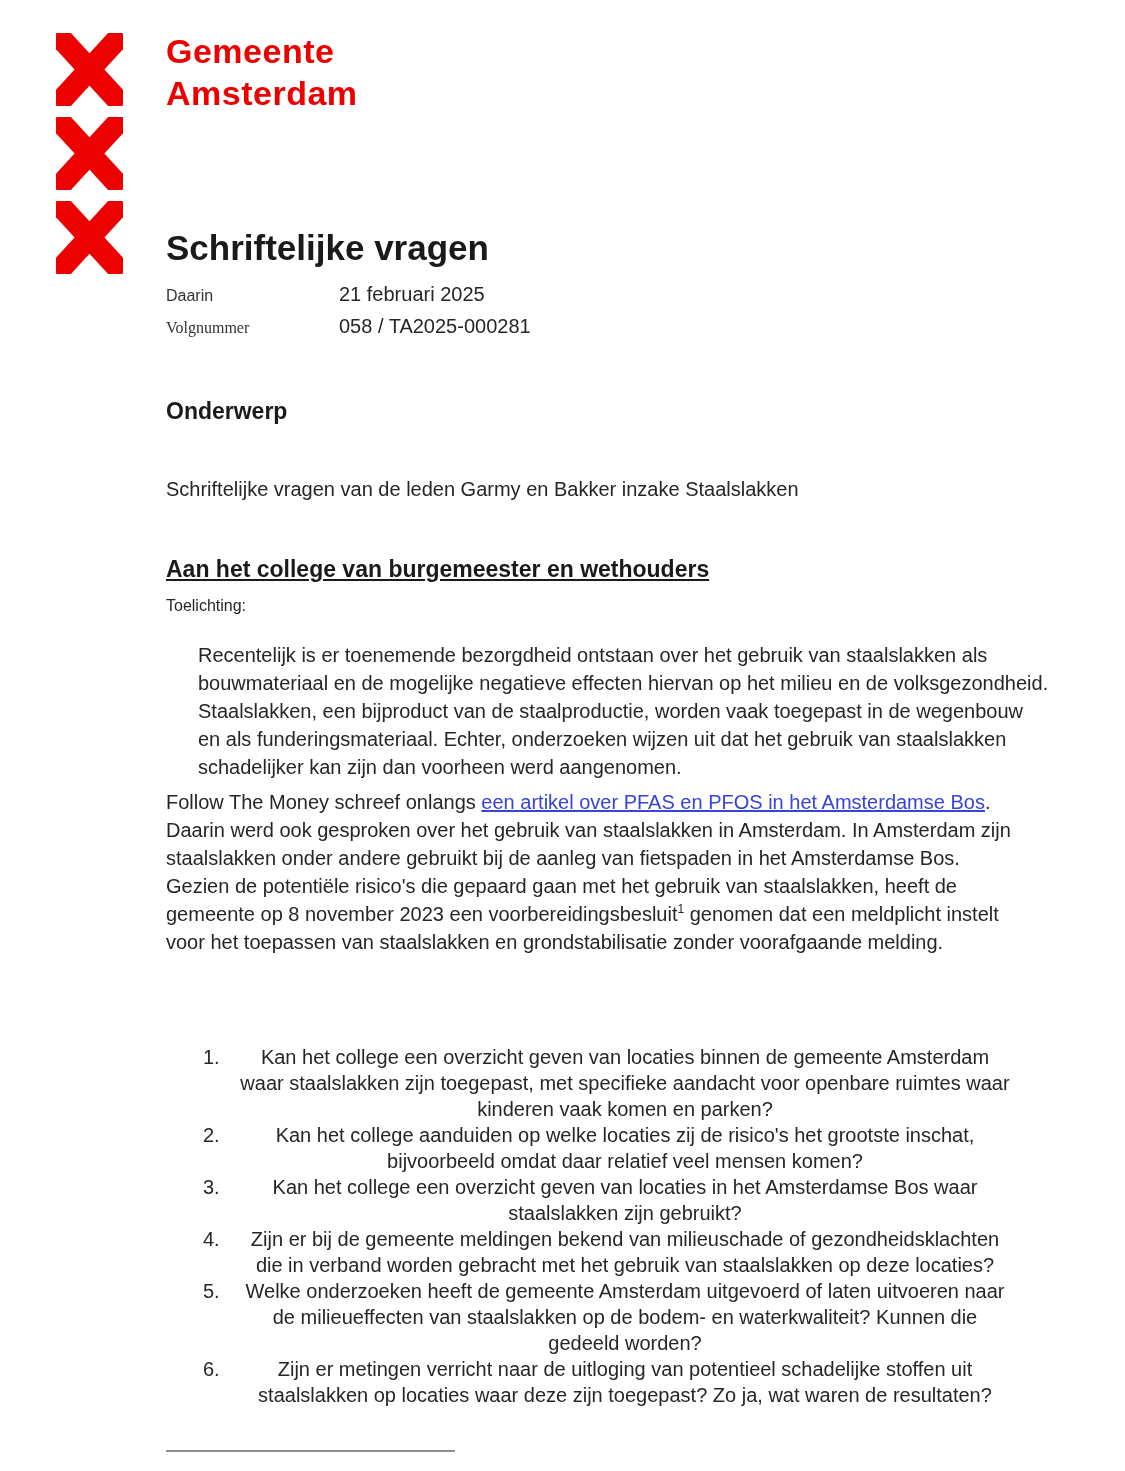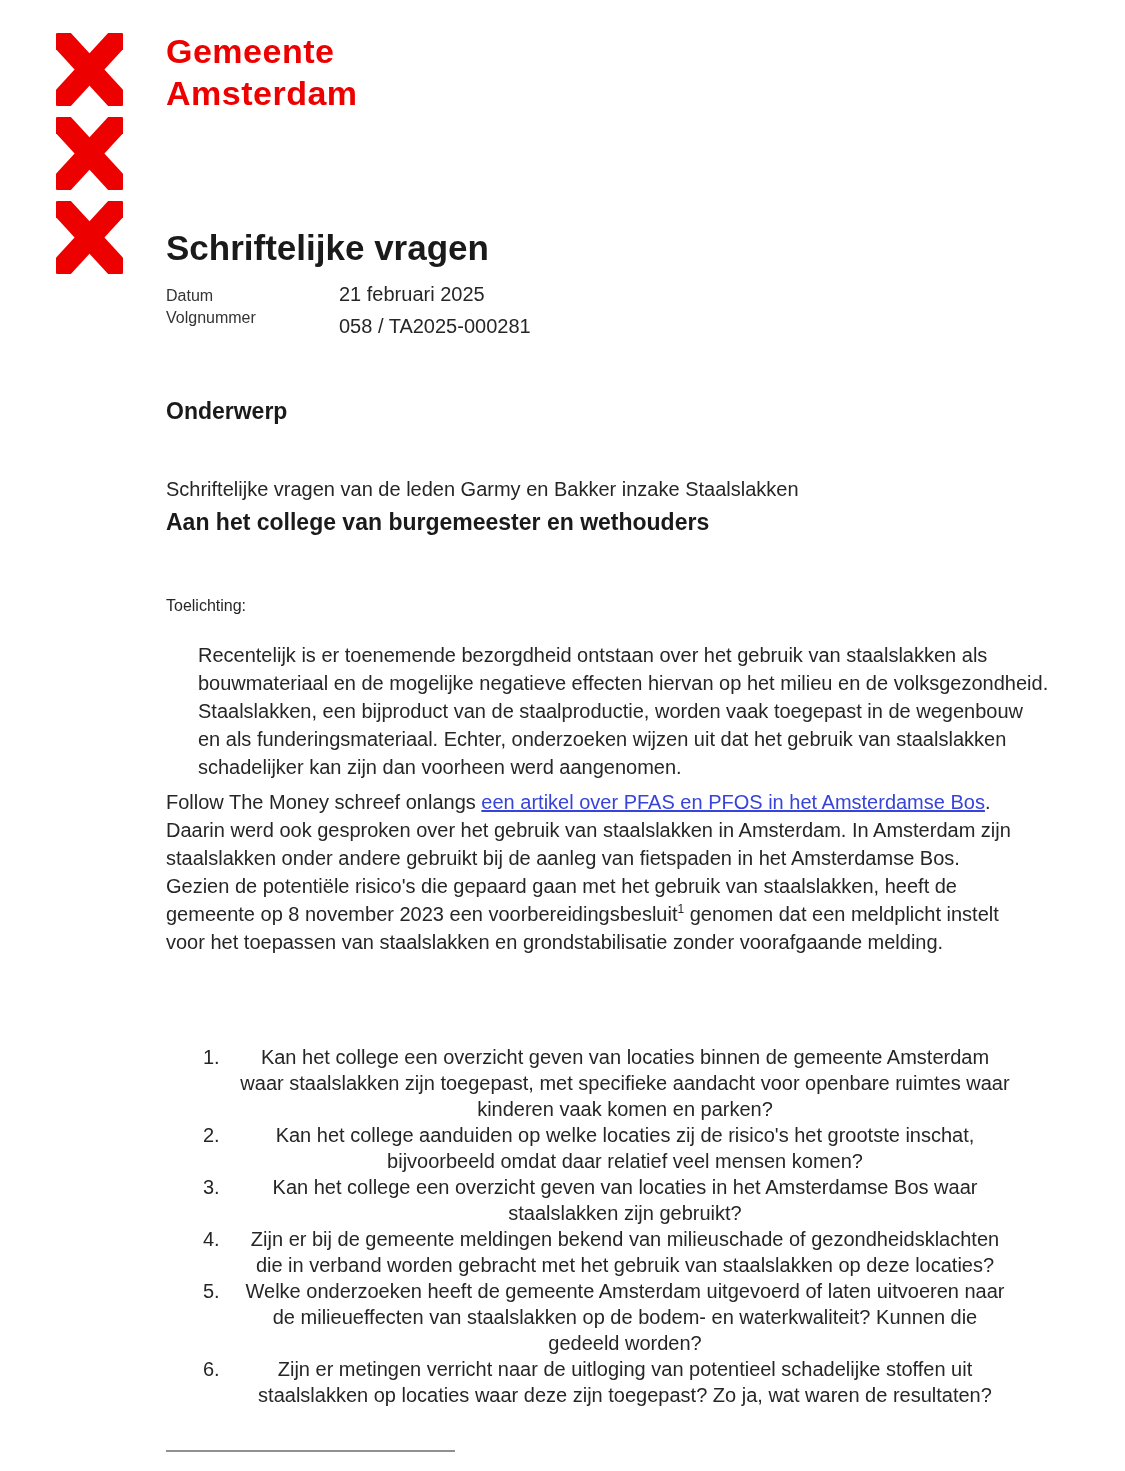--- a/index.html
+++ b/index.html
@@ -40,22 +40,22 @@
   }
   .h-onderwerp{
     left:166px;top:398px;
     font-size:23px;font-weight:bold;color:#1a1a1a;
   }
   .subject-line{
     left:166px;top:450px;
     font-size:20px;width:860px;margin-top:28px;
   }
   .h-college{
-    left:166px;top:509px;
-    font-size:23px;font-weight:bold;color:#1a1a1a;white-space:nowrap;
+    left:166px;top:556px;
+    font-size:23px;font-weight:bold;color:#1a1a1a;white-space:nowrap;text-decoration:underline;
   }
   .toelichting{
     left:166px;top:597px;
     font-size:16px;
   }
   .body-par{
     left:166px;width:852px;
     font-size:20px;line-height:28px;color:#262626;
   }
   .par-1{top:641px;margin-left:32px;}
@@ -107,23 +107,23 @@
     </svg>
   </div>
 
   <div class="abs doc-title">Schriftelijke vragen</div>
 
   <div class="abs brand" style="color:#EC0000;">
     <div>Gemeente</div>
     <div>Amsterdam</div>
   </div>
 
-  <div class="abs meta-label" style="top:287px;">Datum</div>
+  <div class="abs meta-label" style="top:287px;">Daarin</div>
   <div class="abs meta-value" style="top:283px;">21 februari 2025</div>
-  <div class="abs meta-label" style="top:309px;">Volgnummer</div>
+  <div class="abs meta-label" style="top:319px;font-family:Liberation Serif, serif;">Volgnummer</div>
   <div class="abs meta-value" style="top:315px;">058 / TA2025-000281</div>
 
   <div class="abs h-onderwerp">Onderwerp</div>
   <div class="abs subject-line">Schriftelijke vragen van de leden Garmy en Bakker inzake Staalslakken</div>
 
   <div class="abs h-college">Aan het college van burgemeester en wethouders</div>
 
   <div class="abs toelichting">Toelichting:</div>
 
   <div class="abs body-par par-1">Recentelijk is er toenemende bezorgdheid ontstaan over het gebruik van staalslakken als bouwmateriaal en de mogelijke negatieve effecten hiervan op het milieu en de volksgezondheid. Staalslakken, een bijproduct van de staalproductie, worden vaak toegepast in de wegenbouw en als funderingsmateriaal. Echter, onderzoeken wijzen uit dat het gebruik van staalslakken schadelijker kan zijn dan voorheen werd aangenomen.</div>

